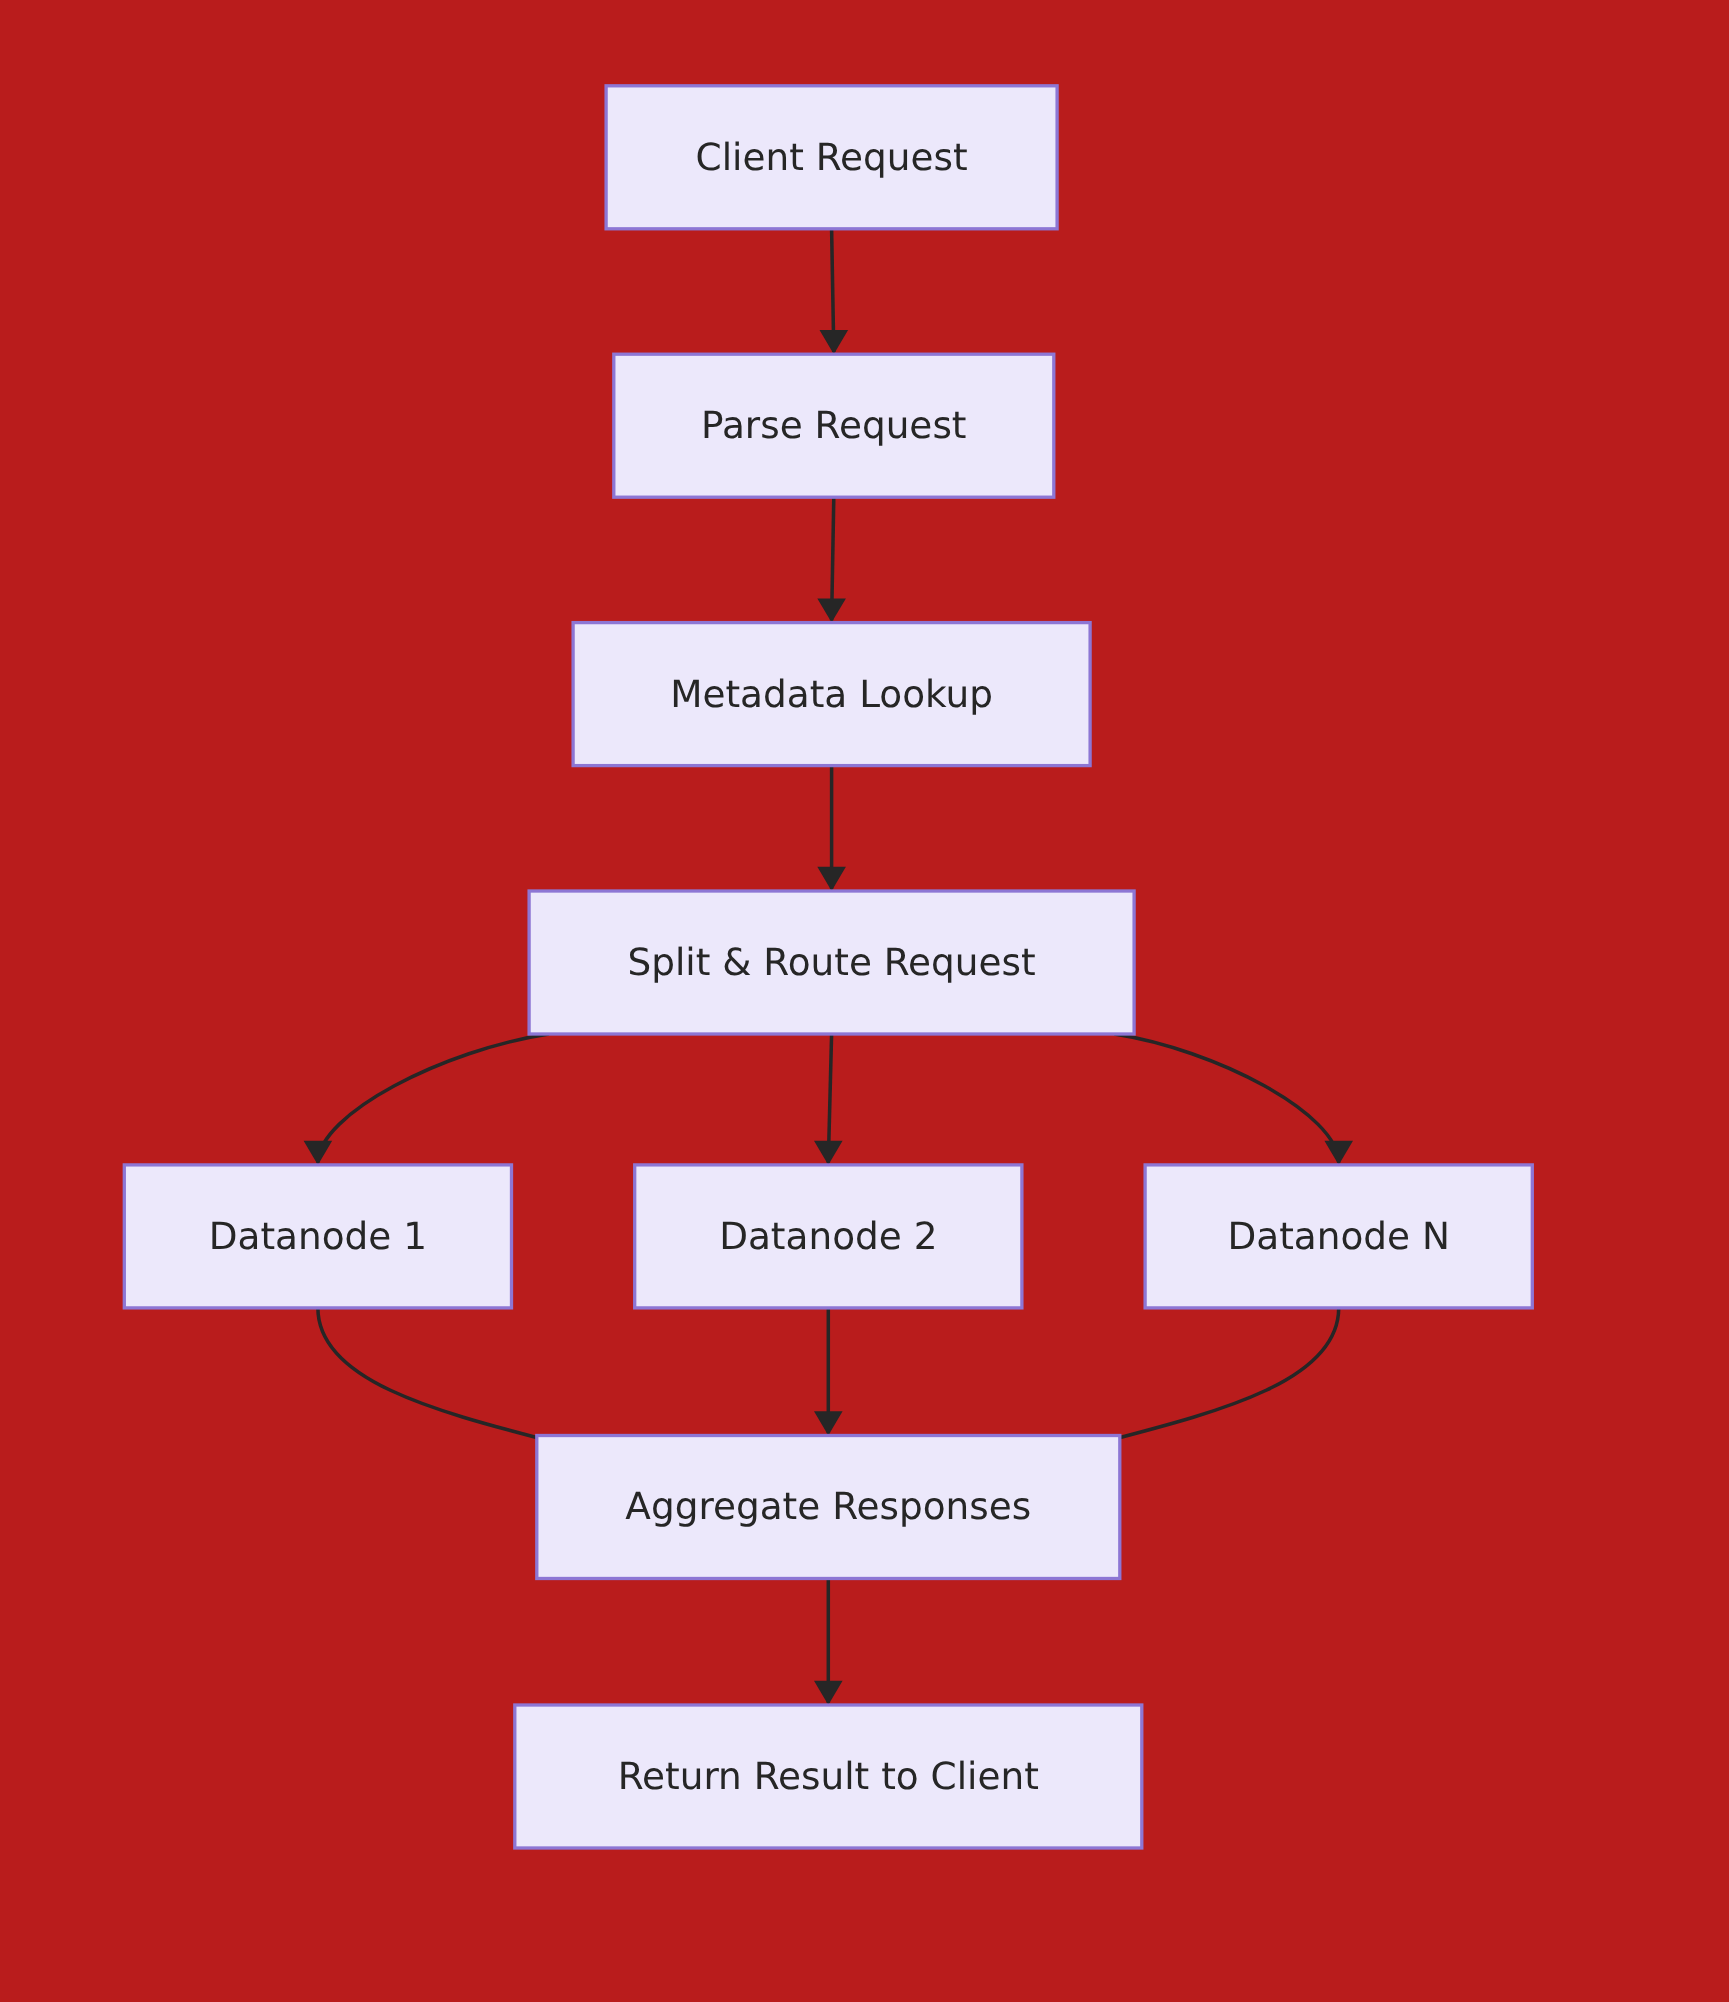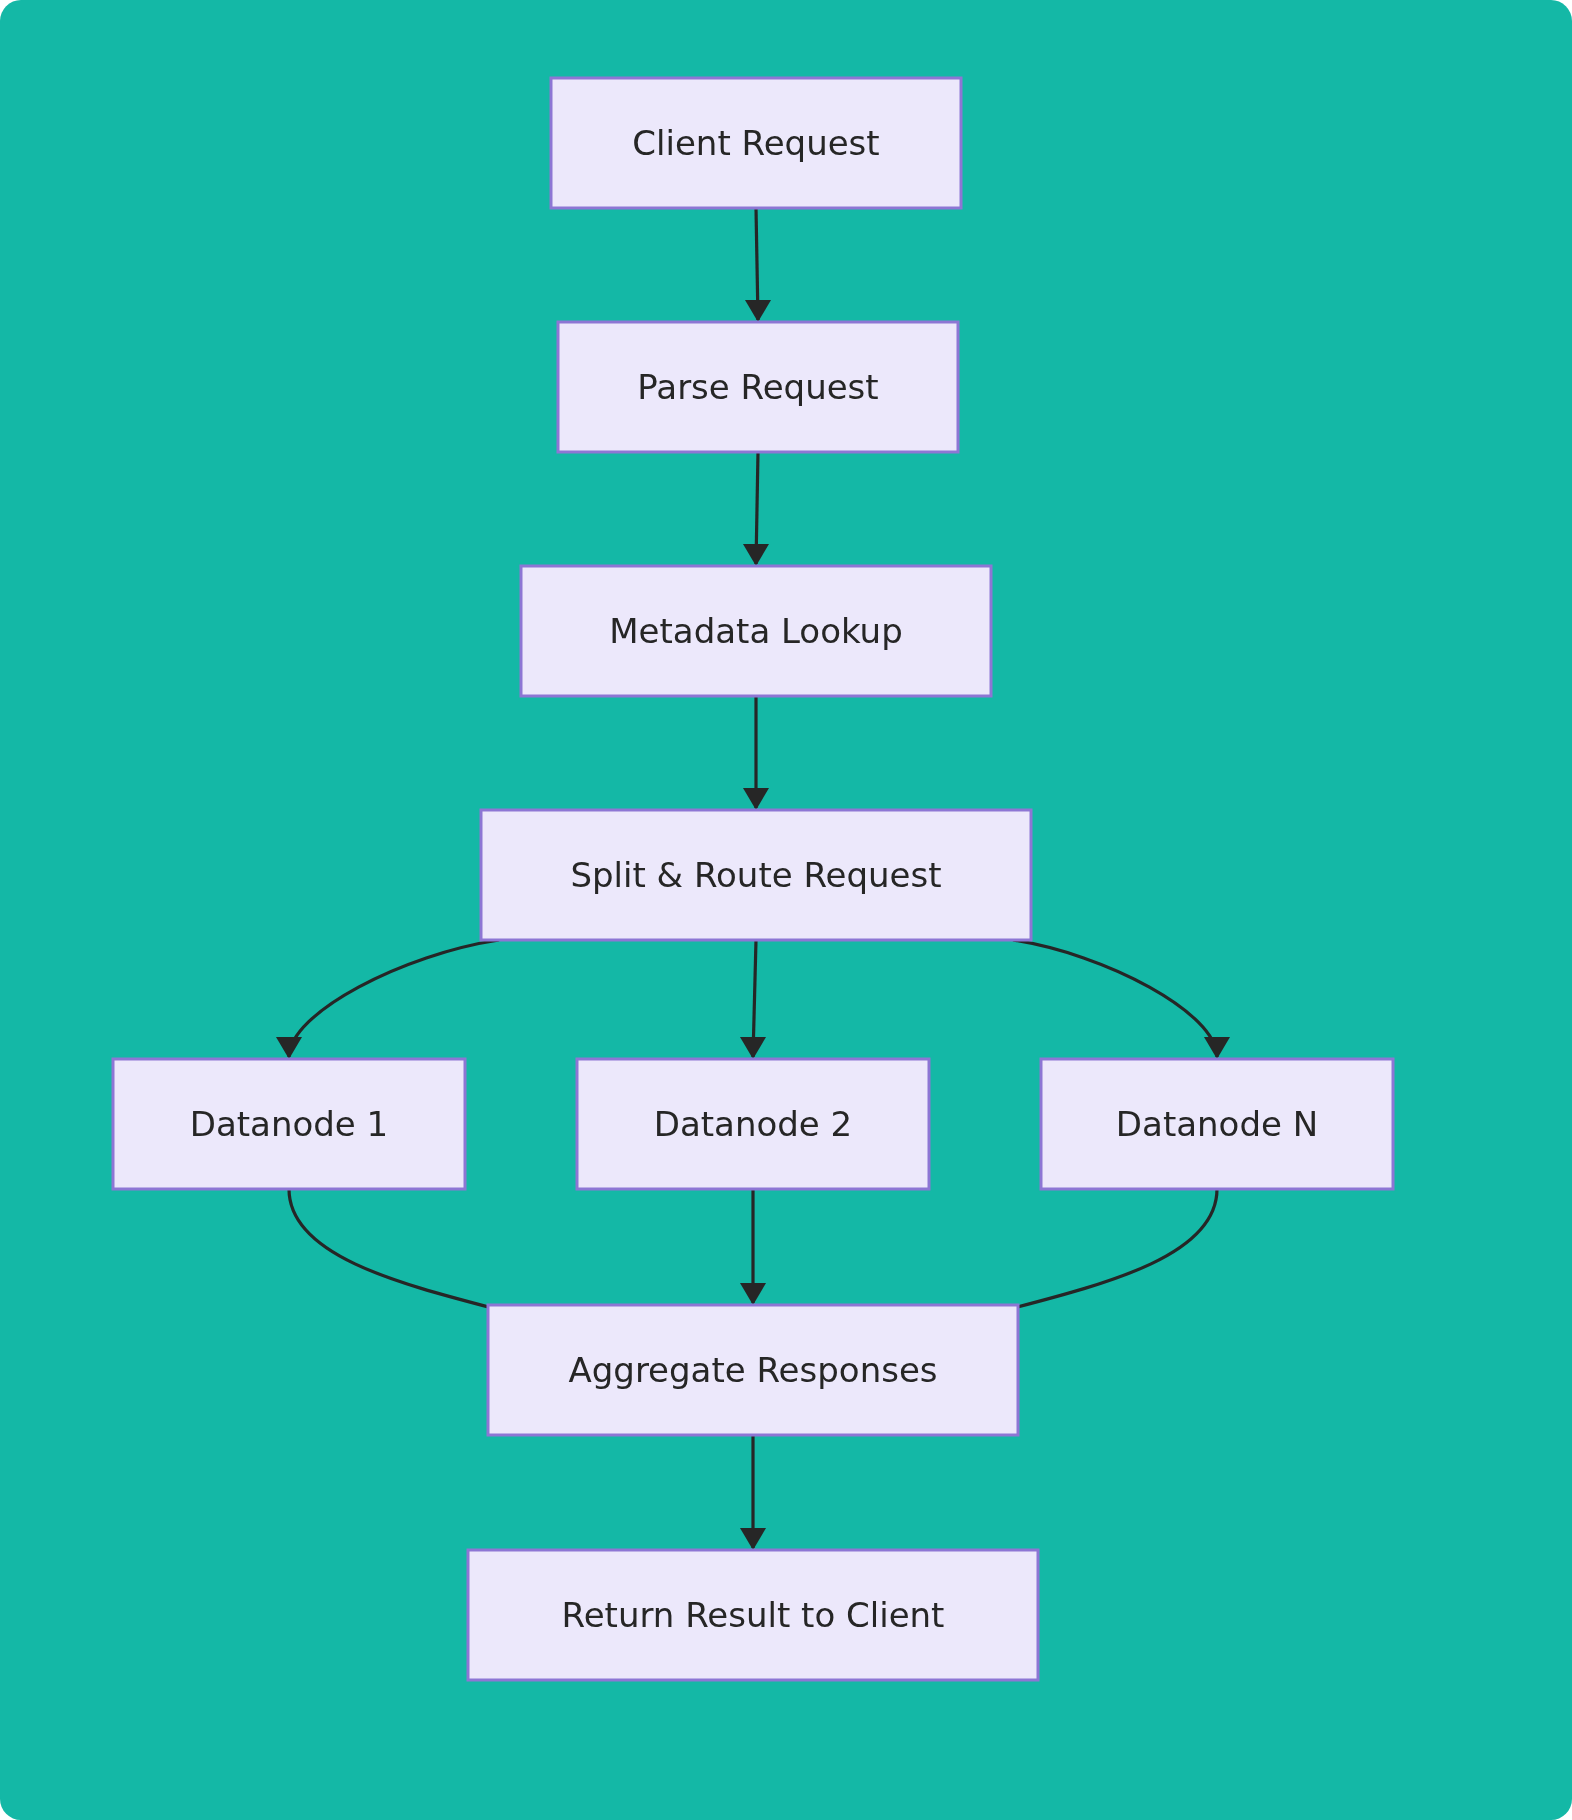--- a/index.html
+++ b/index.html
@@ -10,22 +10,21 @@
   body {
     width: 1572px;
     height: 1820px;
     font-family: "DejaVu Sans", sans-serif;
     overflow: hidden;
   }
   #diagram-root {
     position: relative;
     width: 1572px;
     height: 1820px;
-    background: #14b8a6;
-    border-radius: 21px;
+    background: #b91c1c;
   }
   svg#flowchart {
     display: block;
     width: 1572px;
     height: 1820px;
   }
   .node-rect {
     fill: #ece8fb;
     stroke: #8d76d4;
     stroke-width: 3;

